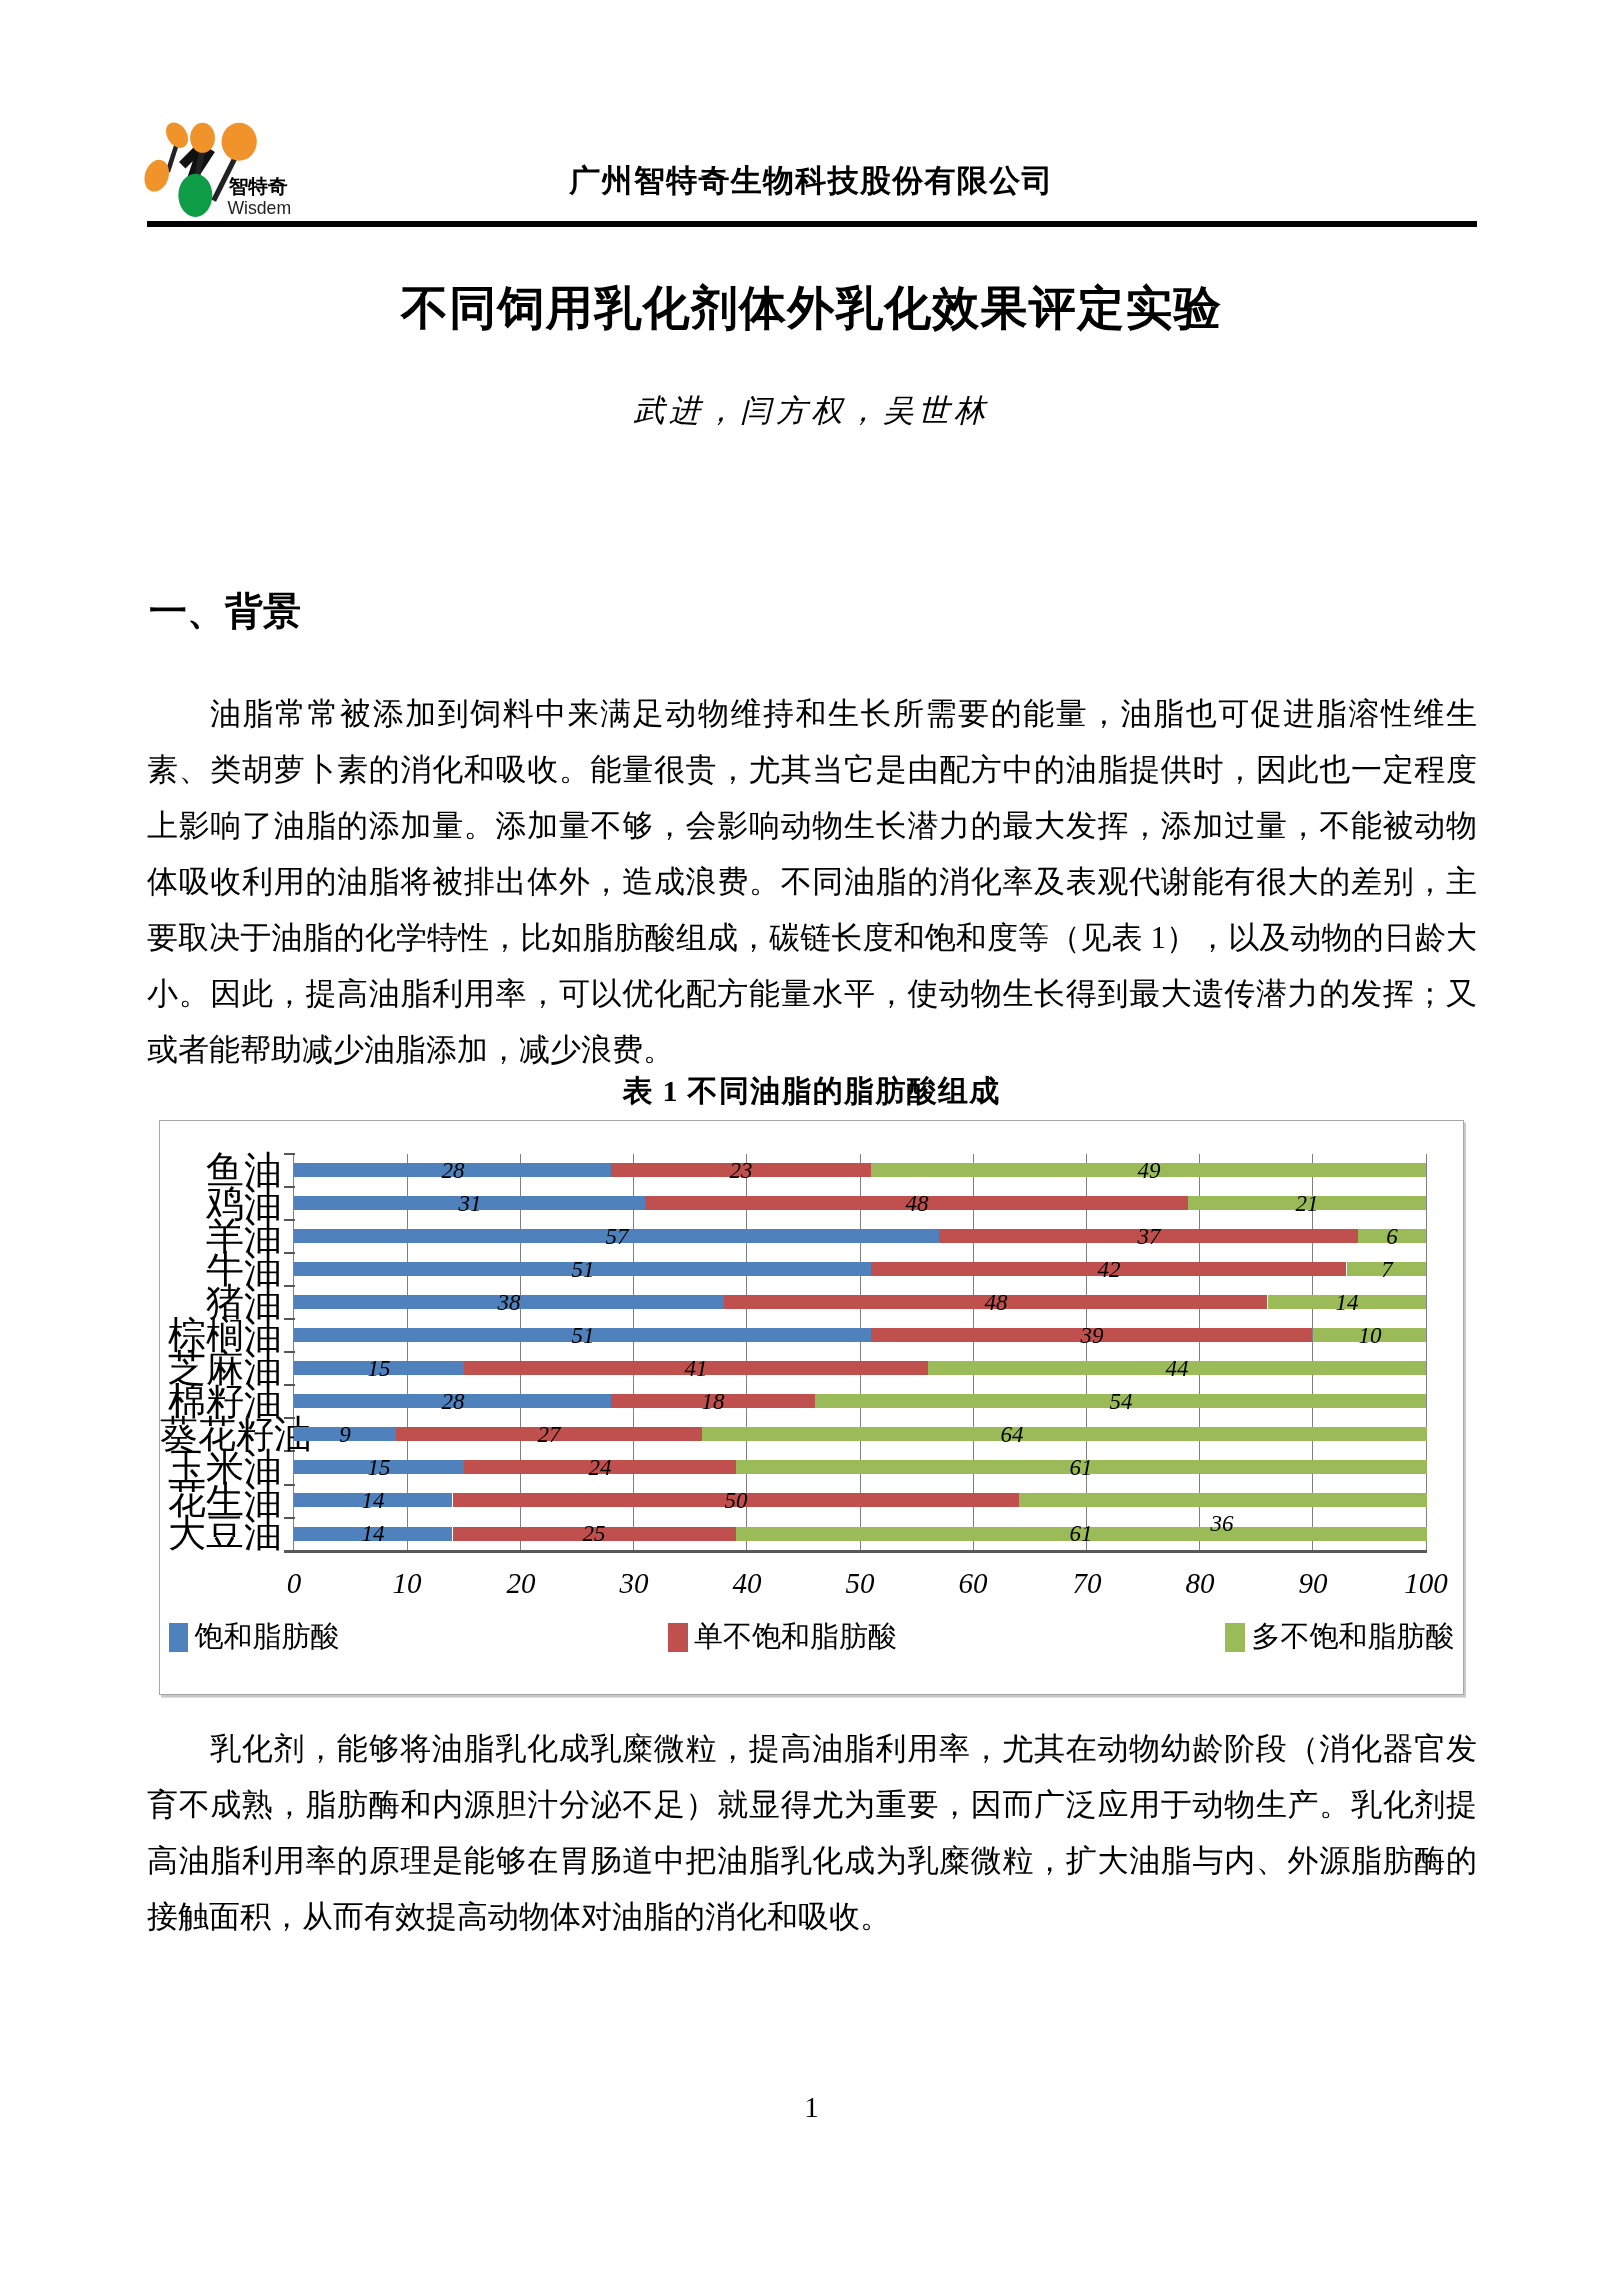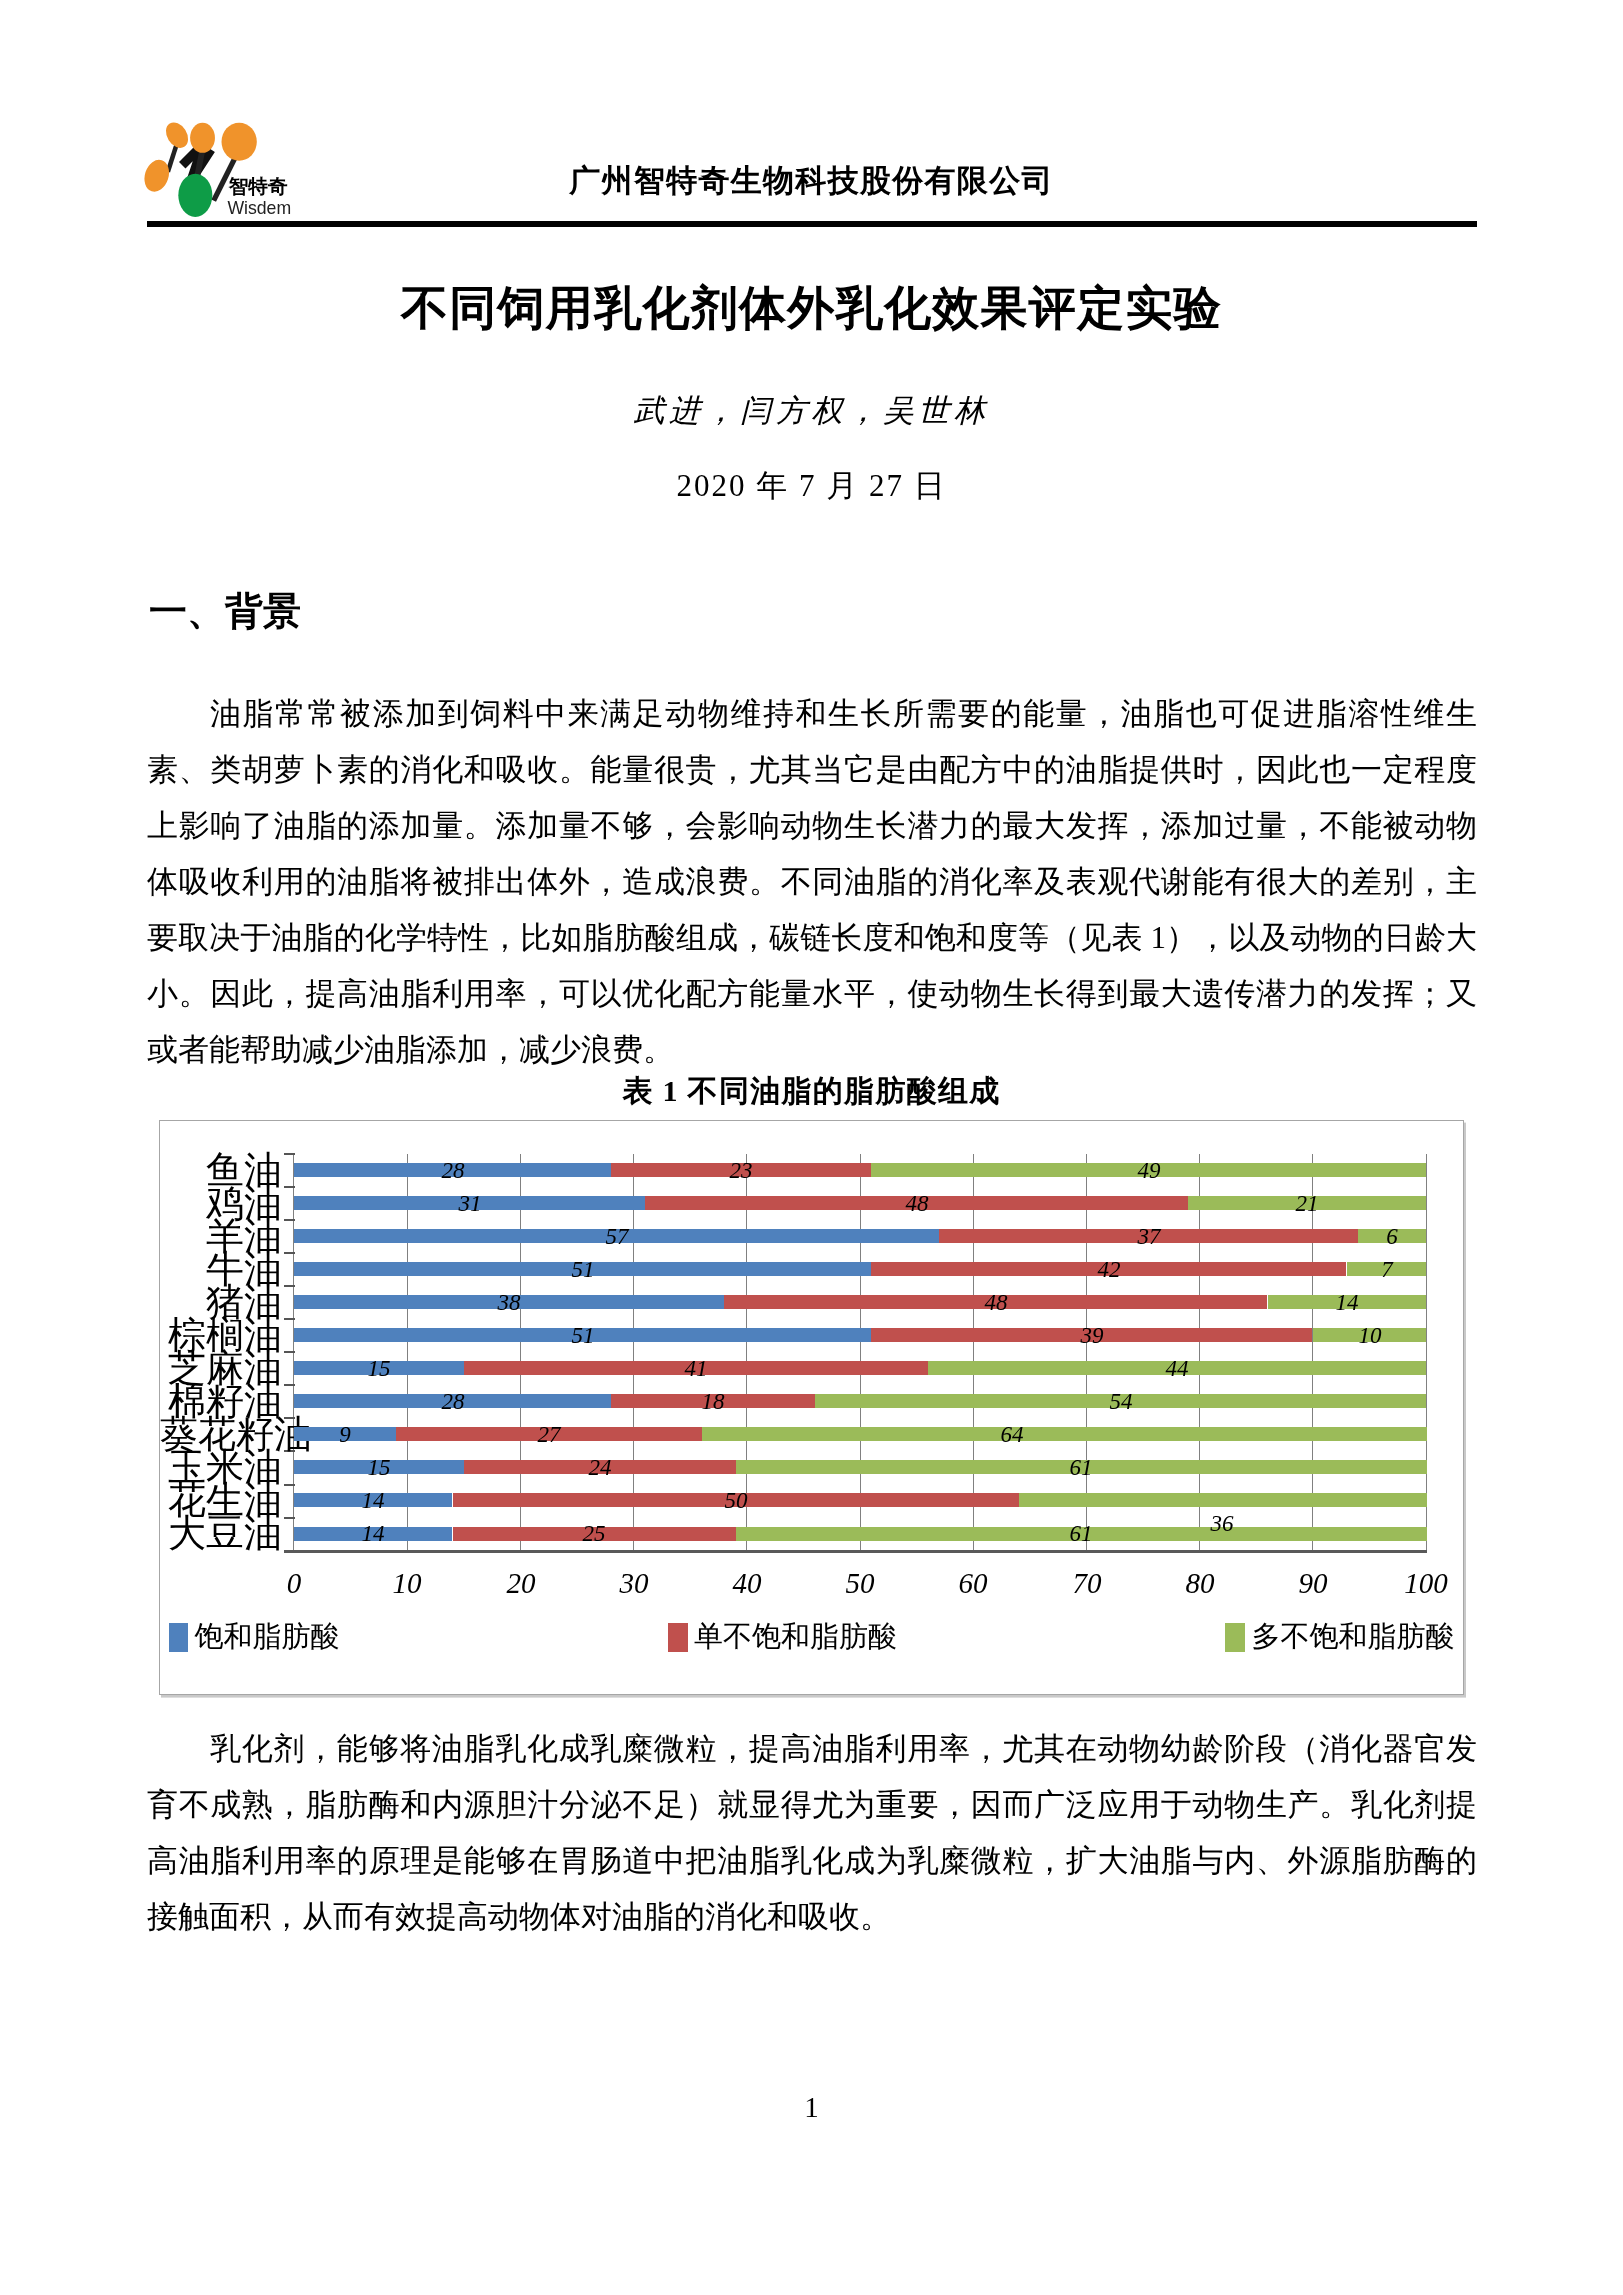--- a/index.html
+++ b/index.html
@@ -62,21 +62,20 @@
     </g>
     <text x="131" y="114" class="logo-zh">智特奇</text>
     <text x="129" y="146" class="logo-en">Wisdem</text>
   </svg>
 
   <div class="abs center company-name">广州智特奇生物科技股份有限公司</div>
   <div class="abs header-rule"></div>
 
   <div class="abs center doc-title">不同饲用乳化剂体外乳化效果评定实验</div>
   <div class="abs center authors">武进，闫方权，吴世林</div>
-  <div class="abs center doc-date">2020 年 7 月 27 日</div>
 
   <div class="abs section-heading">一、背景</div>
   <p class="abs body-para p1">油脂常常被添加到饲料中来满足动物维持和生长所需要的能量，油脂也可促进脂溶性维生素、类胡萝卜素的消化和吸收。能量很贵，尤其当它是由配方中的油脂提供时，因此也一定程度上影响了油脂的添加量。添加量不够，会影响动物生长潜力的最大发挥，添加过量，不能被动物体吸收利用的油脂将被排出体外，造成浪费。不同油脂的消化率及表观代谢能有很大的差别，主要取决于油脂的化学特性，比如脂肪酸组成，碳链长度和饱和度等（见表 1），以及动物的日龄大小。因此，提高油脂利用率，可以优化配方能量水平，使动物生长得到最大遗传潜力的发挥；又或者能帮助减少油脂添加，减少浪费。</p>
 
   <div class="abs center table-caption">表 1 不同油脂的脂肪酸组成</div>
 
   <div class="abs chart-box" id="chart-box">
       <div class="grid-v" style="left: 133px; top: 33px; height: 397px; background: rgb(128, 128, 128);"></div>
       <div class="xtick-label" style="left: 134px; top: 446px;">0</div>
       <div class="grid-v" style="left: 247px; top: 33px; height: 397px; background: rgb(128, 128, 128);"></div>

